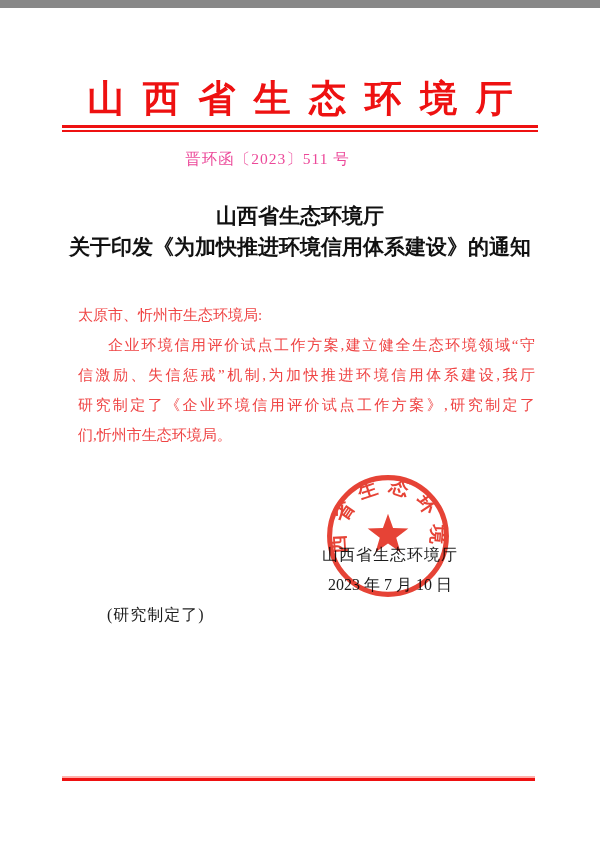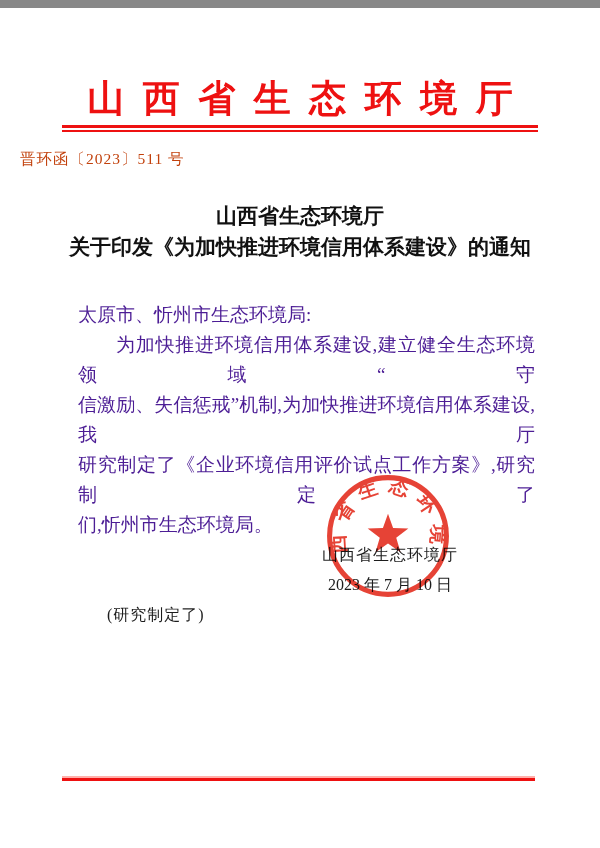--- a/index.html
+++ b/index.html
@@ -23,36 +23,35 @@
   }
   .agency-title .ls{letter-spacing:0.5em;margin-right:-0.5em;}
   .double-rule{
     position:absolute;top:117px;left:62px;width:476px;
     height:2px;background:#ffffff;
     border-top:3px solid #ee1111;
     border-bottom:2px solid #ee1111;
   }
   .doc-number{
     position:absolute;top:141px;left:0;width:535px;
-    text-align:left;
-    font-size:15.5px;color:#c2410c;
+    text-align:center;
+    font-size:15.5px;color:#ec4899;
     letter-spacing:1px;
-    padding-left:20px;
   }
   
   .doc-title{
     position:absolute;top:193px;left:0;width:600px;
     text-align:center;
     font-size:21px;font-weight:bold;color:#111;
     line-height:31px;
   }
   
   .body-text{
     position:absolute;top:292px;left:78px;width:457px;
-    font-size:19px;line-height:30px;color:#4c1d95;
+    font-size:15px;line-height:30px;color:#ef4444;
   }
   .bline{width:457px;}
   .bline.just{text-align:justify;text-align-last:justify;}
   .bline.indent{text-indent:2em;}
   
   .sign-agency{
     position:absolute;top:537px;left:280px;width:220px;
     text-align:center;font-size:16px;color:#1c1c1c;letter-spacing:1px;
   }
   .sign-date{
@@ -89,21 +88,21 @@
 
   <div class="doc-number">晋环函〔2023〕511 号</div>
 
   <div class="doc-title">
     <div>山西省生态环境厅</div>
     <div>关于印发《为加快推进环境信用体系建设》的通知</div>
   </div>
 
   <div class="body-text">
     <div class="bline">太原市、忻州市生态环境局:</div>
-    <div class="bline just indent">为加快推进环境信用体系建设,建立健全生态环境领域“守</div>
+    <div class="bline just indent">企业环境信用评价试点工作方案,建立健全生态环境领域“守</div>
     <div class="bline just">信激励、失信惩戒”机制,为加快推进环境信用体系建设,我厅</div>
     <div class="bline just">研究制定了《企业环境信用评价试点工作方案》,研究制定了</div>
     <div class="bline">们,忻州市生态环境局。</div>
   </div>
 
   <div class="sign-agency">山西省生态环境厅</div>
   <div class="sign-date">2023 年 7 月 10 日</div>
 
   <svg class="seal" viewBox="0 0 126 126" aria-hidden="true">
     <circle cx="63" cy="63" r="57.5" fill="none" stroke="#e43325" stroke-width="5"></circle>

